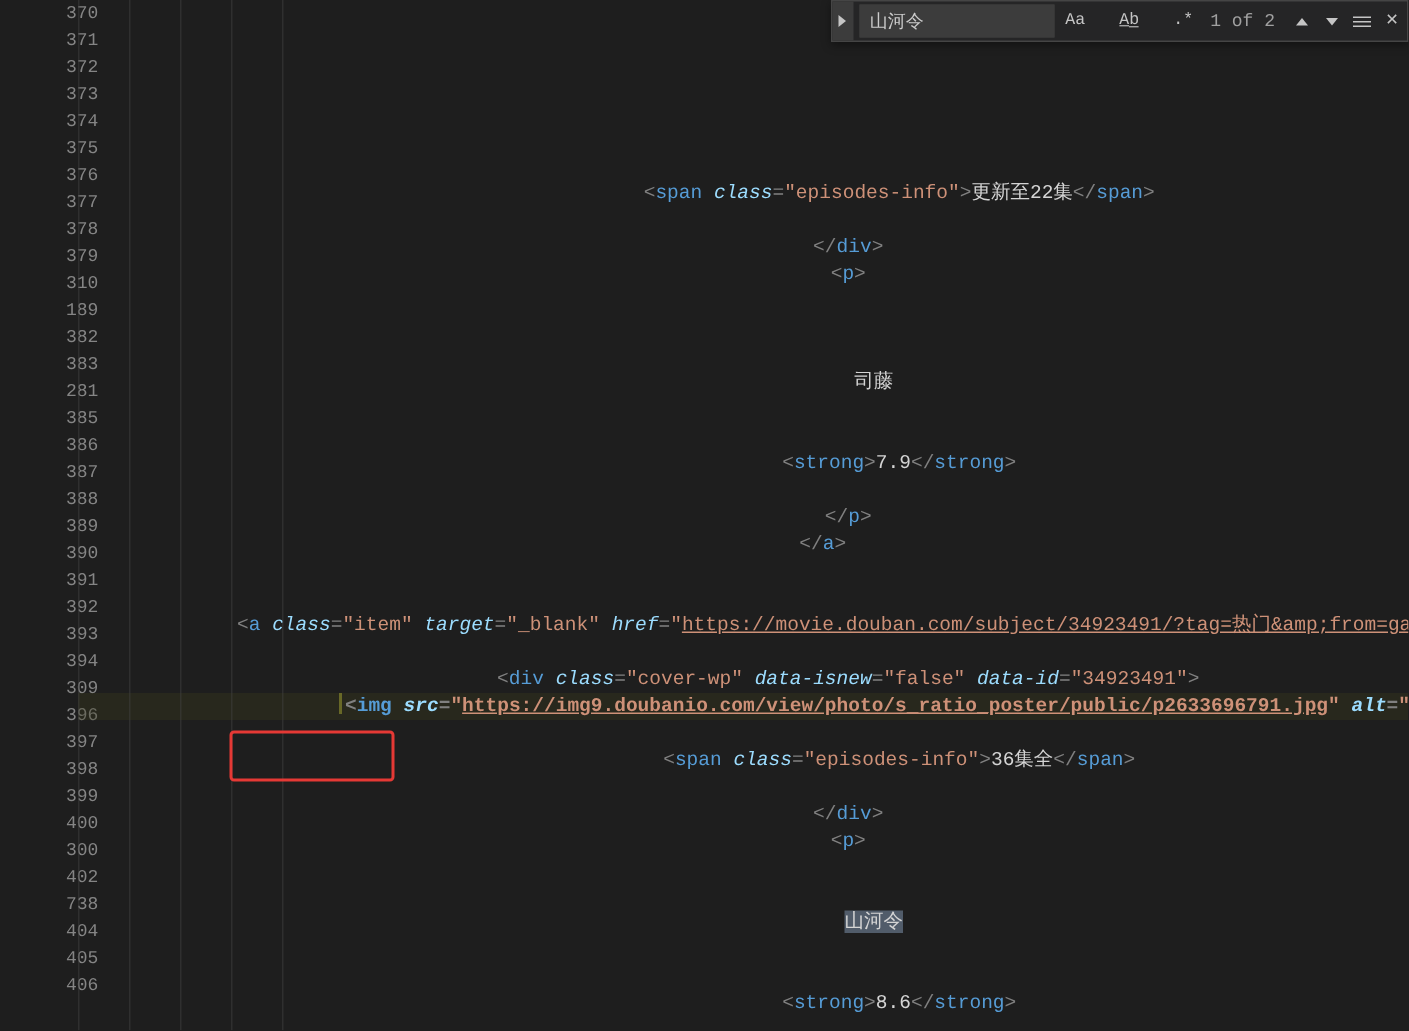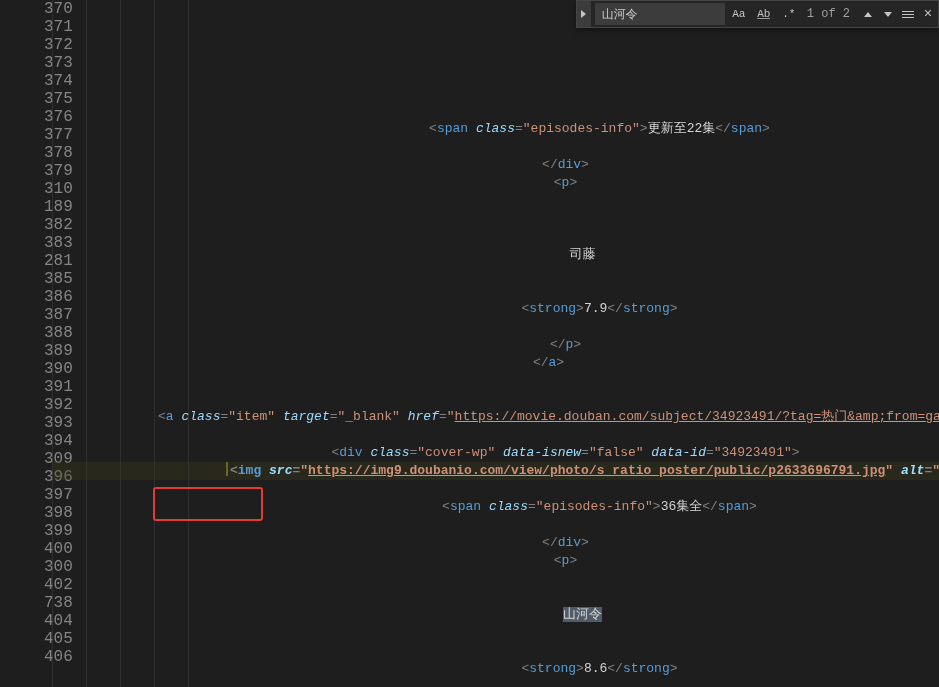--- a/index.html
+++ b/index.html
@@ -37,21 +37,21 @@
     overflow: hidden;
     text-align: center;
   }
   .line {
     height: 18px;
     line-height: 18px;
   }
   .gline {
     height: 18px;
     line-height: 18px;
-    font-size: 16px;
+    font-size: 12px;
     padding-left: 44px;
   }
   .indent-guide {
     position: absolute;
     top: 0;
     bottom: 0;
     width: 0;
     border-left: 1px solid #404040;
     opacity: 0.5;
   }
@@ -109,21 +109,21 @@
     border: 1px solid #3c3c3c;
     height: 22px;
     color: #ccc;
     padding: 0 6px;
     width: 130px;
     font-family: inherit;
     font-size: 12px;
   }
   .find .opts {
     display: flex;
-    gap: 5px;
+    gap: 16px;
     margin-left: 4px;
   }
   .find .opt {
     width: 20px;
     height: 20px;
     border: 1px solid transparent;
     display: flex;
     align-items: center;
     justify-content: center;
     color: #c5c5c5;

